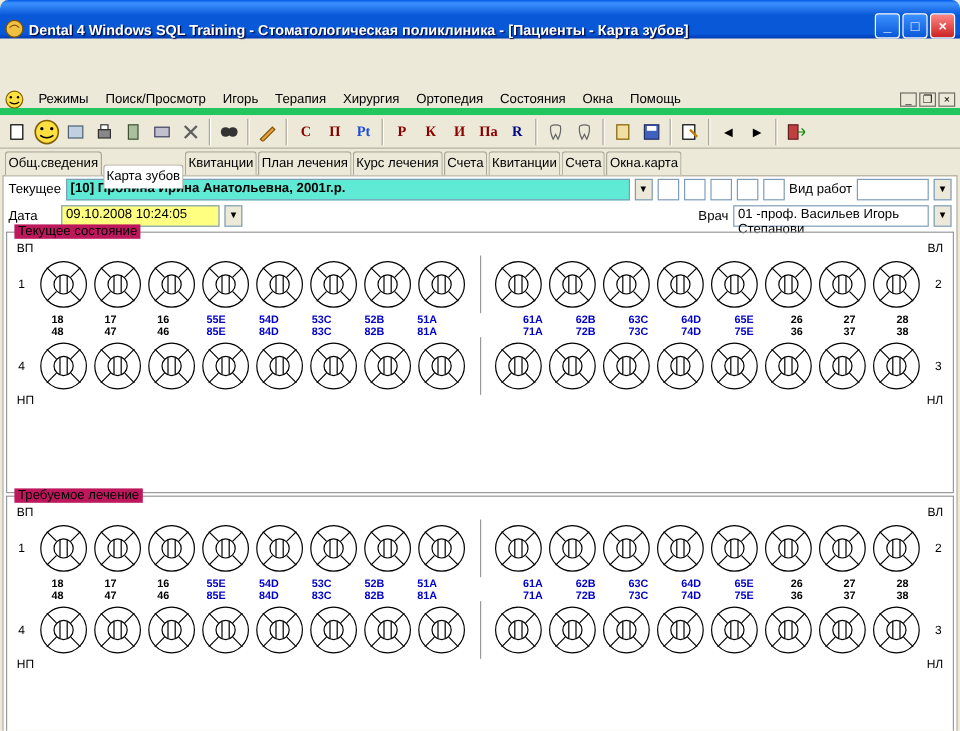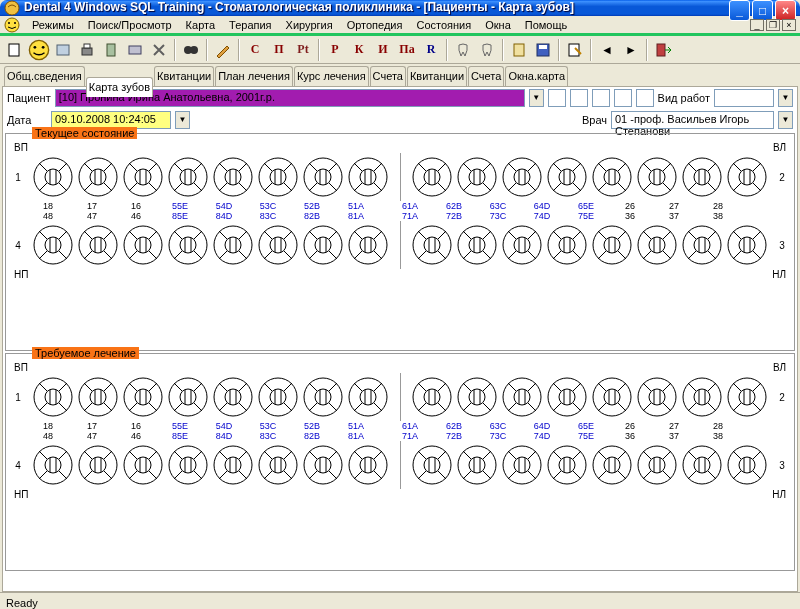--- a/index.html
+++ b/index.html
@@ -1,52 +1,52 @@
 <!DOCTYPE html>
 <html><head>
 <meta charset="utf-8">
 <style>
 * { box-sizing: border-box; margin: 0; padding: 0; }
 body { font-family: Tahoma, sans-serif; font-size: 11px; background: #ece9d8; width: 800px; height: 609px; overflow: hidden; }
-.titlebar { background: linear-gradient(to bottom, #0058e6 0%, #3d91ff 8%, #0858d8 40%, #0858d8 88%, #003ab5 100%); height: 16px; display: flex; align-items: flex-start; padding: 0 4px; color: #fff; font-weight: bold; border-radius: 7px 7px 0 0; }
+.titlebar { background: linear-gradient(to bottom, #0058e6 0%, #3d91ff 8%, #0858d8 40%, #0858d8 88%, #003ab5 100%); height: 32px; display: flex; align-items: flex-end; padding: 0 4px; color: #fff; font-weight: bold; border-radius: 7px 7px 0 0; }
 .titlebar .icon { width: 16px; height: 16px; margin-right: 4px; display: inline-block; }
 .titlebar .title { flex: 1; font-size: 12px; text-shadow: 1px 1px 1px #003; }
 .winbtns { display: flex; gap: 2px; }
 .winbtn { width: 21px; height: 21px; border-radius: 3px; border: 1px solid #fff; display: flex; align-items: center; justify-content: center; font-weight: bold; color: #fff; font-size: 12px; }
 .winbtn.min, .winbtn.max { background: linear-gradient(to bottom, #3d91ff, #0858d8); }
 .winbtn.close { background: linear-gradient(to bottom, #f88, #c22); }
-.menubar { background: #ece9d8; height: 20px; display: flex; align-items: center; padding: 0 4px; gap: 2px; border-bottom: 3px solid #22c55e; }
+.menubar { background: #ece9d8; height: 20px; display: flex; align-items: center; padding: 0 4px; gap: 2px; border-bottom: 6px solid #22c55e; margin-top: 44px; }
 .menuitem { padding: 2px 6px; cursor: default; }
 .mdictrl { margin-left: auto; display: flex; gap: 2px; }
 .mdictrl span { width: 14px; height: 12px; border: 1px solid #716f64; font-size: 9px; text-align: center; line-height: 10px; background: #ece9d8; }
 .toolbar { background: #ece9d8; height: 28px; display: flex; align-items: center; padding: 2px 4px; gap: 2px; border-bottom: 1px solid #aca899; }
 .tbtn { width: 22px; height: 22px; display: flex; align-items: center; justify-content: center; font-size: 12px; cursor: default; }
 .tbtn.txt { font-weight: bold; font-family: 'Times New Roman', serif; color: #800; }
 .tsep { width: 2px; height: 22px; border-left: 1px solid #aca899; border-right: 1px solid #fff; margin: 0 2px; }
 .tabs { display: flex; background: #ece9d8; height: 22px; padding-top: 2px; padding-left: 4px; }
 .tab { padding: 3px 2px; border: 1px solid #aca899; border-bottom: none; background: #ece9d8; margin-right: 1px; font-size: 11px; cursor: default; border-radius: 3px 3px 0 0; }
 .tab.active { background: #fff; position: relative; top: 11px; }
 .content { background: #fff; border: 1px solid #aca899; margin: 0 2px; height: 506px; overflow: hidden; }
 .filterrow { display: flex; align-items: center; padding: 2px 4px; gap: 4px; height: 22px; }
 .lbl { font-size: 11px; }
 .txtfield { border: 1px solid #7f9db9; height: 18px; padding: 1px 3px; font-size: 11px; }
-.patient { flex: 1; background: #a21caf; font-weight: normal; }
-.date { background: #ffff80; width: 120px; }
+.patient { flex: 1; background: #5eead4; font-weight: bold; }
+.date { background: #ffff80; width: 132px; }
 .dropbtn { width: 15px; height: 18px; border: 1px solid #7f9db9; background: #ece9d8; font-size: 8px; text-align: center; line-height: 16px; }
 .smallbox { width: 18px; height: 18px; border: 1px solid #7f9db9; background: #fff; }
 .doctor { width: 163px; }
 .section { border: 1px solid #999; margin: 2px; position: relative; }
-.section-title { position: absolute; top: -7px; left: 6px; background: #f97316; padding: 0 3px; font-size: 11px; margin-left: 20px; }
+.section-title { position: absolute; top: -7px; left: 6px; background: #be185d; padding: 0 3px; font-size: 11px; }
 .teethgrid { padding: 8px 4px 4px 4px; }
 .teethrow { display: flex; align-items: center; justify-content: space-between; height: 48px; }
 .side-lbl { font-size: 10px; width: 16px; text-align: center; }
 .teeth-half { display: flex; gap: 1px; }
 .tooth { width: 44px; display: flex; flex-direction: column; align-items: center; }
 .tooth svg { width: 42px; height: 42px; }
-.labelrow { display: flex; padding: 0 16px; }
+.labelrow { display: flex; justify-content: space-between; padding: 0 16px; font-weight: bold; }
 .labelcol { display: flex; }
 .tlabels { width: 44px; text-align: center; font-size: 9px; line-height: 10px; }
 .tlabels .blue { color: #0000cc; }
 .vdivider { width: 1px; background: #999; align-self: stretch; margin: 0 4px; }
 .corner { font-size: 10px; }
 .statusbar { height: 20px; background: #ece9d8; border-top: 1px solid #aca899; padding: 2px 6px; display: flex; align-items: center; }
 </style>
 </head>
 <body>
 
@@ -69,21 +69,21 @@
   <span style="width:16px;height:16px;margin-right:4px">
     <svg viewBox="0 0 16 16">
         <circle cx="8" cy="8" r="7" fill="#ffe040" stroke="#806000"></circle>
         <circle cx="5" cy="6" r="1" fill="#000"></circle>
         <circle cx="11" cy="6" r="1" fill="#000"></circle>
         <path d="M4 10 q4 3 8 0" stroke="#000" fill="none"></path>
       </svg>
   </span>
   <span class="menuitem">Режимы</span>
   <span class="menuitem">Поиск/Просмотр</span>
-  <span class="menuitem">Карта</span>
+  <span class="menuitem">Игорь</span>
   <span class="menuitem">Терапия</span>
   <span class="menuitem">Хирургия</span>
   <span class="menuitem">Ортопедия</span>
   <span class="menuitem">Состояния</span>
   <span class="menuitem">Окна</span>
   <span class="menuitem">Помощь</span>
   <div class="mdictrl">
     <span>_</span>
     <span>❐</span>
     <span>×</span>
@@ -139,21 +139,21 @@
     </div>
   <div class="tsep"></div>
   <div class="tbtn">
       <svg width="16" height="16">
         <path d="M2 14 L12 4 L14 6 L4 16 Z" fill="#e0a040" stroke="#805000"></path>
       </svg>
     </div>
   <div class="tsep"></div>
   <div class="tbtn txt">С</div>
   <div class="tbtn txt">П</div>
-  <div class="tbtn txt" style="color:#7f1d1d">Pt</div>
+  <div class="tbtn txt" style="color:#1d4ed8">Pt</div>
   <div class="tsep"></div>
   <div class="tbtn txt">Р</div>
   <div class="tbtn txt">К</div>
   <div class="tbtn txt">И</div>
   <div class="tbtn txt">Па</div>
   <div class="tbtn txt" style="color:#008">R</div>
   <div class="tsep"></div>
   <div class="tbtn">
       <svg width="16" height="16">
         <path d="M4 3 Q8 1 12 3 Q13 8 10 14 L8 10 L6 14 Q3 8 4 3" fill="none" stroke="#666"></path>
@@ -202,21 +202,21 @@
   <div class="tab">План лечения</div>
   <div class="tab">Курс лечения</div>
   <div class="tab">Счета</div>
   <div class="tab">Квитанции</div>
   <div class="tab">Счета</div>
   <div class="tab">Окна.карта</div>
 </div>
 
 <div class="content">
   <div class="filterrow">
-    <span class="lbl">Пациент</span>
+    <span class="lbl">Текущее</span>
     <div class="txtfield patient">[10] Пронина Ирина Анатольевна, 2001г.р.</div>
     <div class="dropbtn">▼</div>
     <div class="smallbox"></div>
     <div class="smallbox"></div>
     <div class="smallbox"></div>
     <div class="smallbox"></div>
     <div class="smallbox"></div>
     <span class="lbl">Вид работ</span>
     <div class="txtfield" style="width:60px"></div>
     <div class="dropbtn">▼</div>

